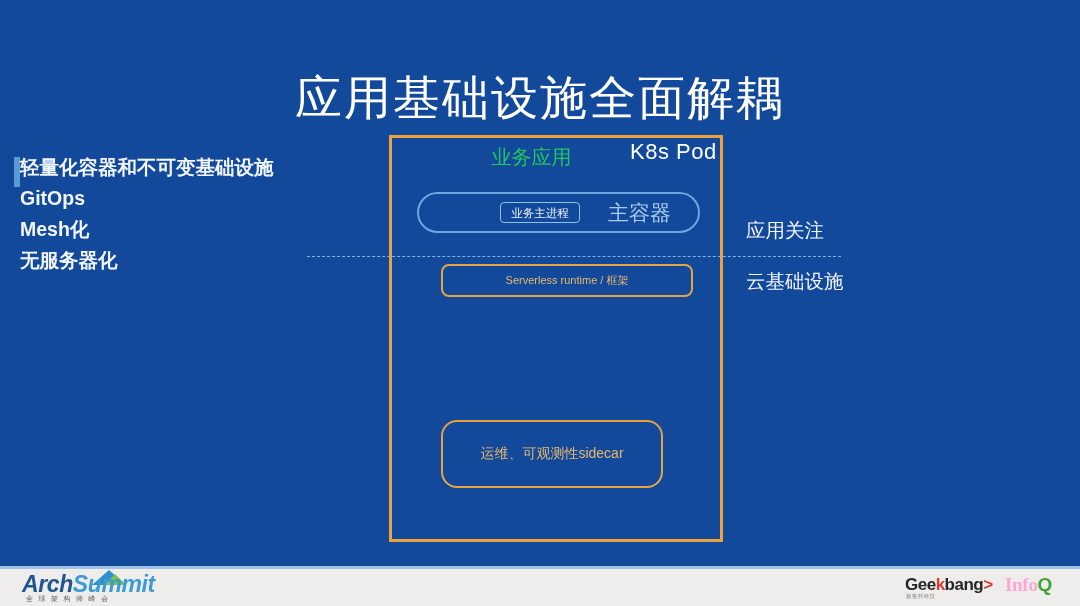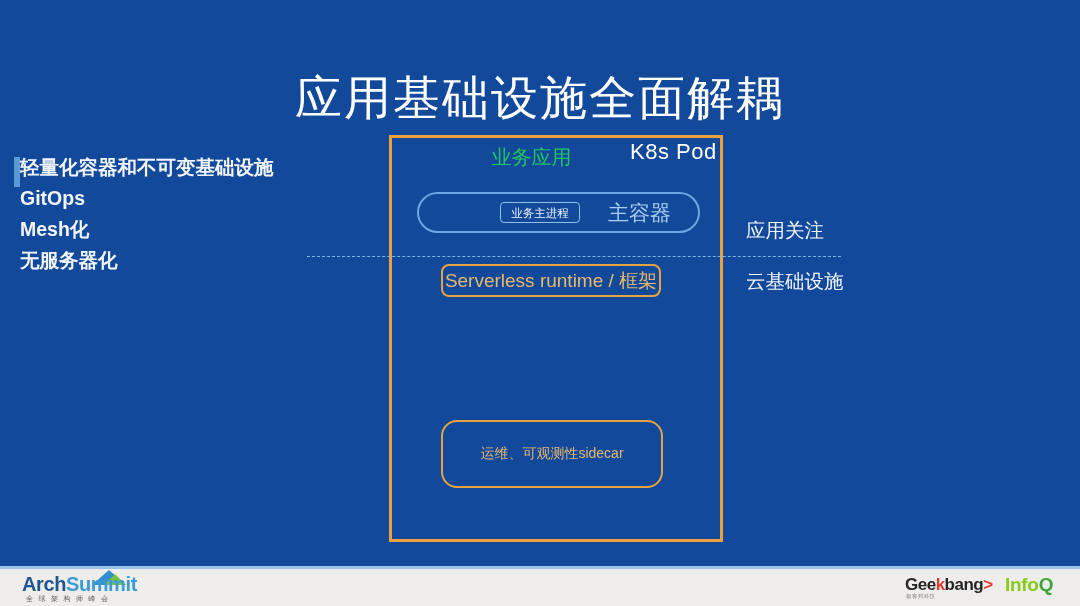--- a/index.html
+++ b/index.html
@@ -155,24 +155,24 @@
     box-sizing: border-box;
     display: flex;
     align-items: center;
     justify-content: center;
     color: #e8b96a;
     white-space: nowrap;
   }
   #serverless-box {
     left: 441px;
     top: 264px;
-    width: 220px;
+    width: 252px;
     height: 33px;
     border-radius: 8px;
-    font-size: 19px;
+    font-size: 11px;
   }
   #mesh-box {
     left: 441px;
     top: 315px;
     width: 224px;
     height: 86px;
     border-radius: 12px;
     font-size: 13.5px;
   }
   #obs-box {
@@ -218,23 +218,24 @@
     position: absolute;
     left: 22px;
     top: 572px;
     width: 170px;
     height: 32px;
   }
   #as-wordmark {
     position: absolute;
     left: 0;
     top: 2px;
-    font-size: 20px;
+    font-size: 23px;
     line-height: 20px;
     font-weight: bold;
+    font-style: italic;
     letter-spacing: -0.4px;
     white-space: nowrap;
   }
   #as-arch { color: #20568f; }
   #as-summit { color: #3c9ad4; }
   #as-mountain {
     position: absolute;
     left: 70px;
     top: -2px;
     width: 0;
@@ -300,21 +301,21 @@
   #infoq {
     position: absolute;
     left: 100px;
     top: 1px;
     font-size: 19px;
     line-height: 22px;
     font-weight: bold;
     letter-spacing: -0.3px;
     white-space: nowrap;
   }
-  #iq-info { color: #84cc16; }
+  #iq-info { color: #f9a8d4; font-family: Liberation Serif, serif; }
   #iq-q { color: #3fa535; }
 </style>
 </head>
 <body>
 
 <div id="slide">
 
   <div id="title">应用基础设施全面解耦</div>
 
   <div id="left-block">

